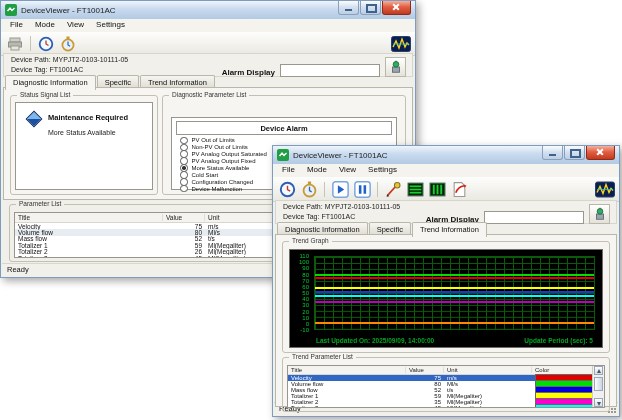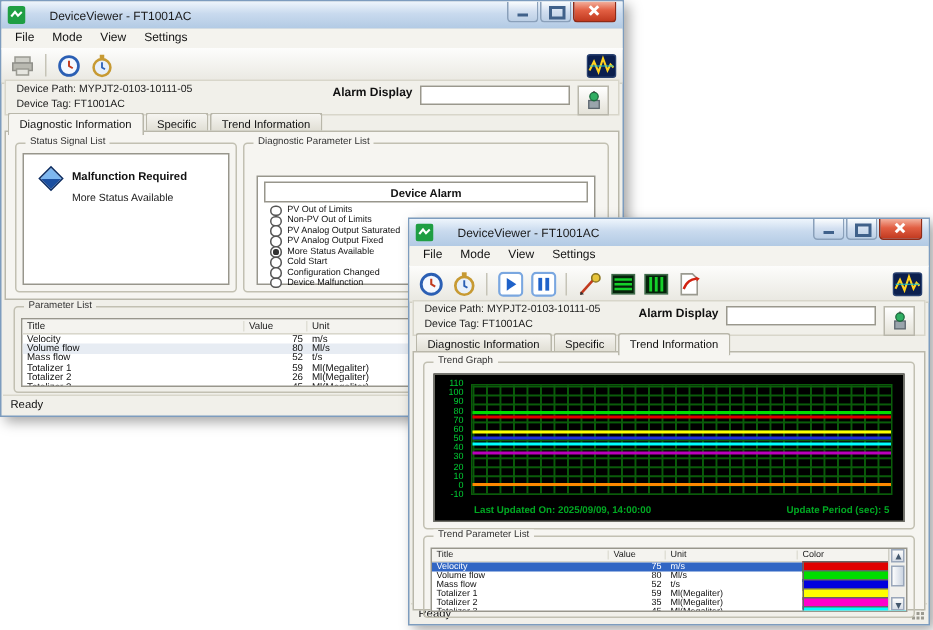--- a/index.html
+++ b/index.html
@@ -4,40 +4,40 @@
 <style>
   html,body{margin:0;padding:0;}
   body{width:622px;height:420px;background:#ffffff;font-family:"Liberation Sans",sans-serif;color:#111;overflow:hidden;}
   .stage{position:relative;width:622px;height:420px;background:#fff;}
 
   
   .win{position:absolute;background:#f0efe9;border:1px solid #7d9cbe;box-shadow:3px 3px 8px rgba(0,0,0,.35);}
   .titlebar{position:absolute;left:0;right:0;top:0;height:18px;
     background:linear-gradient(#eef5fc,#c9daee 45%,#b2cae4);
     border-bottom:1px solid #93aecb;display:flex;align-items:center;padding:0 4px;gap:4px;}
-  .title{font-size:8px;color:#1a1a1a;white-space:nowrap;margin-left:12px;}
+  .title{font-size:8px;color:#1a1a1a;white-space:nowrap;}
   .capbtns{margin-left:auto;display:flex;gap:1px;align-items:flex-start;height:100%;}
   .cb{width:19px;height:13px;border:1px solid #8aa0ba;border-top:none;border-radius:0 0 3px 3px;
     background:linear-gradient(#fbfdfe,#d2dff0 50%,#bccfe5);position:relative;cursor:pointer;}
   .cb.close{width:27px;background:linear-gradient(#f3b19e,#e25f43 45%,#c13a20);border-color:#8e2b18;}
   .cb.min::before{content:"";position:absolute;left:6px;bottom:3px;width:7px;height:2px;background:#40618a;}
   .cb.max::before{content:"";position:absolute;left:5px;top:3px;width:7px;height:5px;border:2px solid #40618a;}
   .cb.close::before,.cb.close::after{content:"";position:absolute;left:12px;top:2px;width:2px;height:8px;background:#fff;}
   .cb.close::before{transform:rotate(45deg);} .cb.close::after{transform:rotate(-45deg);}
   .menubar{position:absolute;left:0;right:0;top:18px;height:13px;background:#f4f3ee;border-bottom:1px solid #dfddd2;
     display:flex;padding-left:3px;}
   .mi{font-size:8px;padding:1px 6px;cursor:default;}
   .toolbar{position:absolute;left:0;right:0;display:flex;align-items:center;gap:2px;padding:1px 4px;
     background:linear-gradient(#fdfdfc,#e9e8e1);border-bottom:1px solid #d2d0c4;}
   .ticon{display:flex;align-items:center;justify-content:center;width:20px;height:19px;border-radius:2px;}
   .tsep{width:1px;height:15px;background:#c6c4b7;margin:0 3px;}
   .tspacer{flex:1;}
   .devpanel{position:absolute;left:2px;right:2px;background:#f1f0ea;border:1px solid #d8d6ca;}
   .devline{position:absolute;left:7px;font-size:7px;color:#222;white-space:nowrap;}
-  .alarmrow{position:absolute;right:6px;top:3px;display:flex;align-items:flex-start;gap:5px;}
+  .alarmrow{position:absolute;right:6px;top:3px;display:flex;align-items:flex-end;gap:5px;}
   .alarmlbl{font-size:8px;font-weight:bold;white-space:nowrap;}
   .alarmfield{width:100px;height:13px;background:#fff;border:1px solid #9a988d;font-size:7px;padding:0 2px;box-sizing:border-box;}
   .alarmicon{width:19px;height:18px;border:1px solid #b9b7ab;background:linear-gradient(#fff,#e4e2d8);
     display:flex;align-items:center;justify-content:center;cursor:pointer;}
   .tabs{position:absolute;left:4px;display:flex;align-items:flex-start;height:13px;}
   .tab{font-size:7.5px;padding:2px 7px 2px 7px;background:linear-gradient(#f6f5f1,#dddbd0);
     border:1px solid #b9b7aa;border-bottom:none;border-radius:2px 2px 0 0;margin-right:1px;white-space:nowrap;cursor:pointer;}
   .tab.active{background:#f6f5f1;position:relative;z-index:3;padding-bottom:3px;margin-bottom:-1px;}
   .tabpage{position:absolute;left:2px;right:2px;background:#f6f5f1;border:1px solid #b9b7aa;z-index:1;}
   .groupbox{position:absolute;border:1px solid #c2c0b2;border-radius:3px;}
@@ -195,21 +195,21 @@
     <div class="tabs">
       <span class="tab active">Diagnostic Information</span>
       <span class="tab">Specific</span>
       <span class="tab">Trend Information</span>
     </div>
     <div class="tabpage">
       <div class="groupbox gb-ssl">
         <span class="gtitle">Status Signal List</span>
         <div class="sunken ssl-box">
           <span class="diamond"></span>
-          <span class="ssl-primary">Malfunction Required</span>
+          <span class="ssl-primary">Maintenance Required</span>
           <span class="ssl-secondary">More Status Available</span>
         </div>
       </div>
       <div class="groupbox gb-dpl">
         <span class="gtitle">Diagnostic Parameter List</span>
         <div class="sunken dpl-box">
           <div class="ds-header">Device Alarm</div>
           <div class="sitems">
             <div class="sitem">
                 <span class="scirc"></span>

